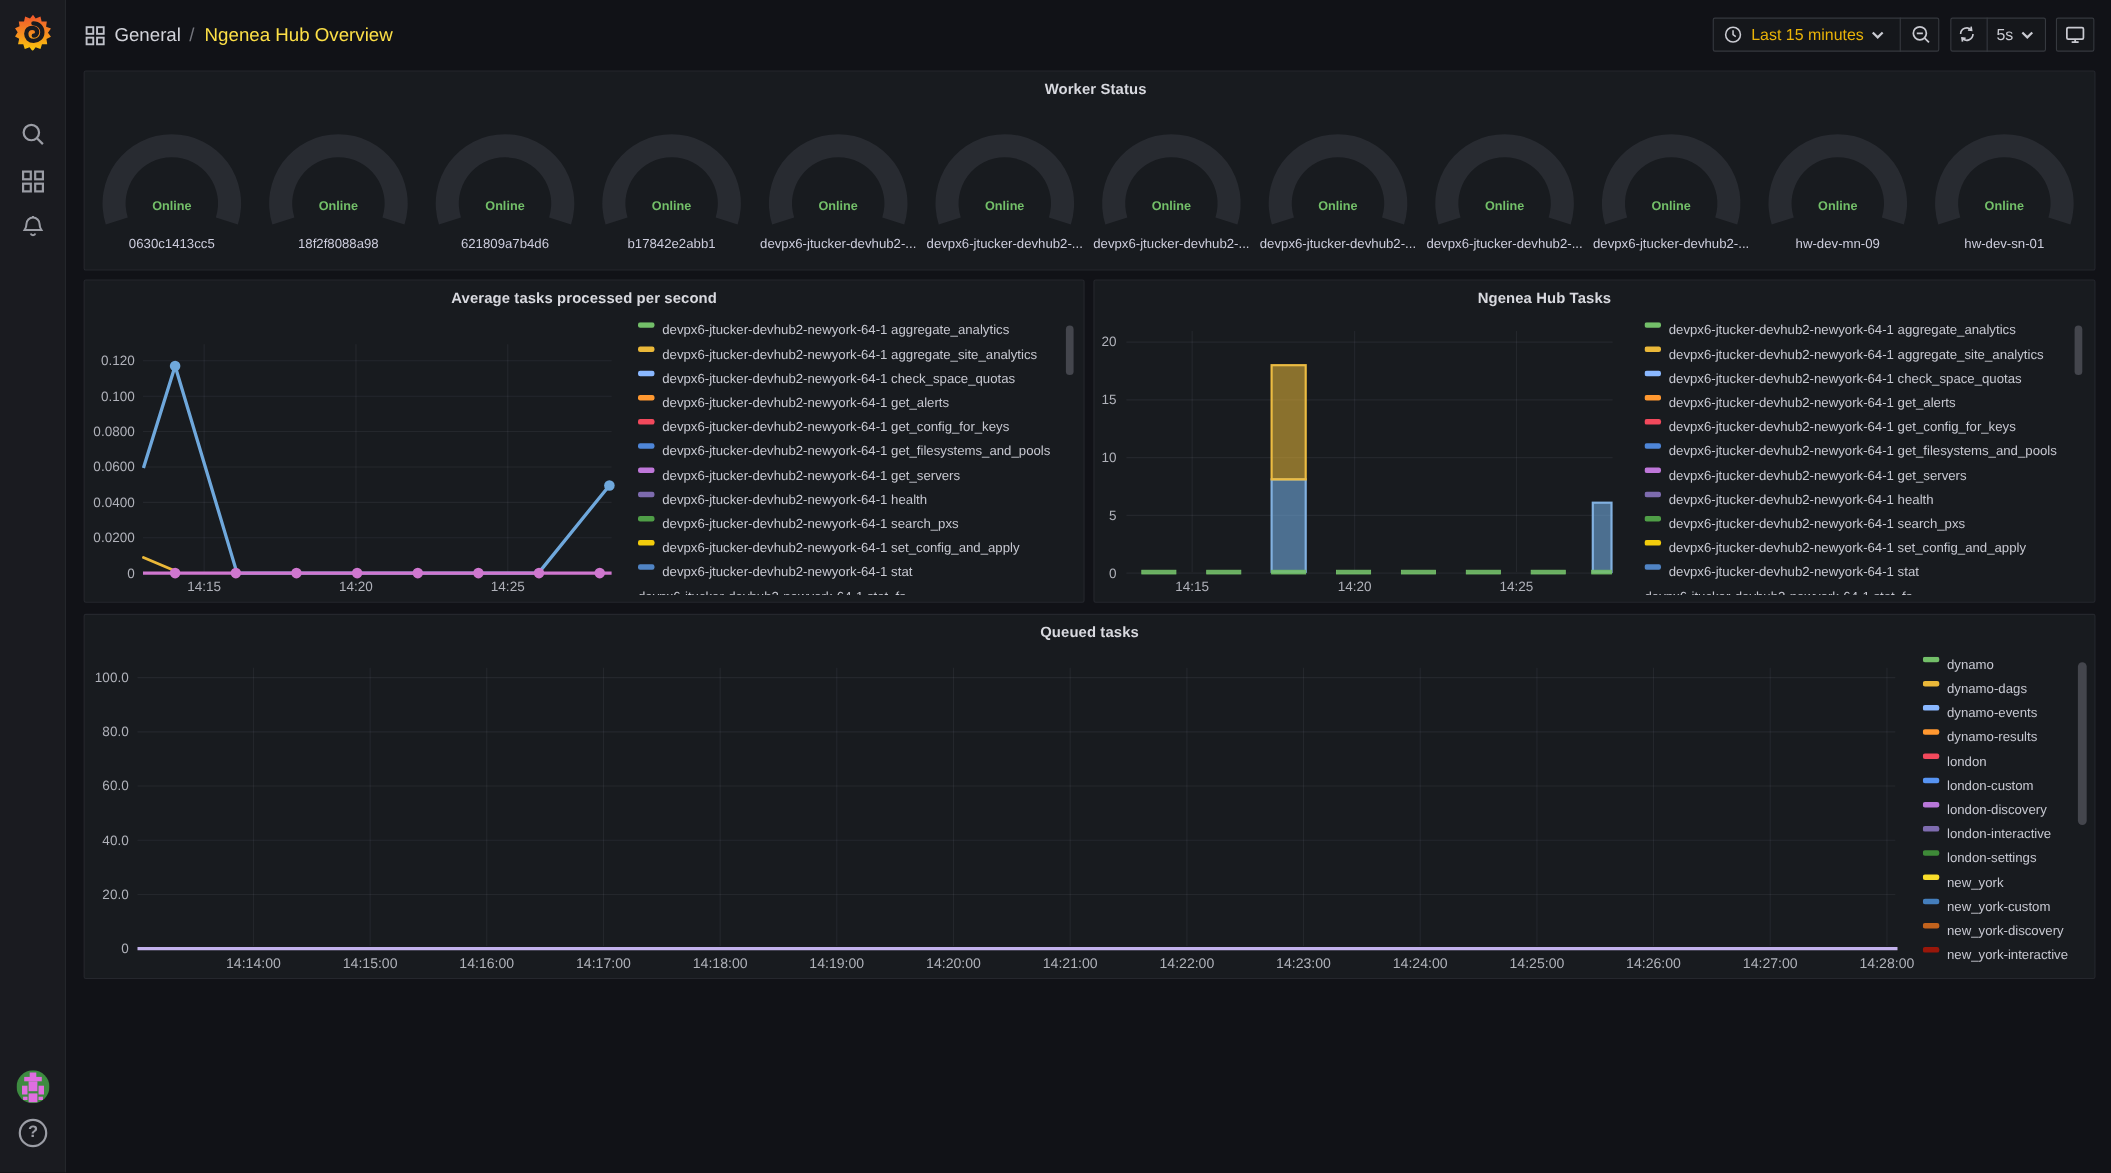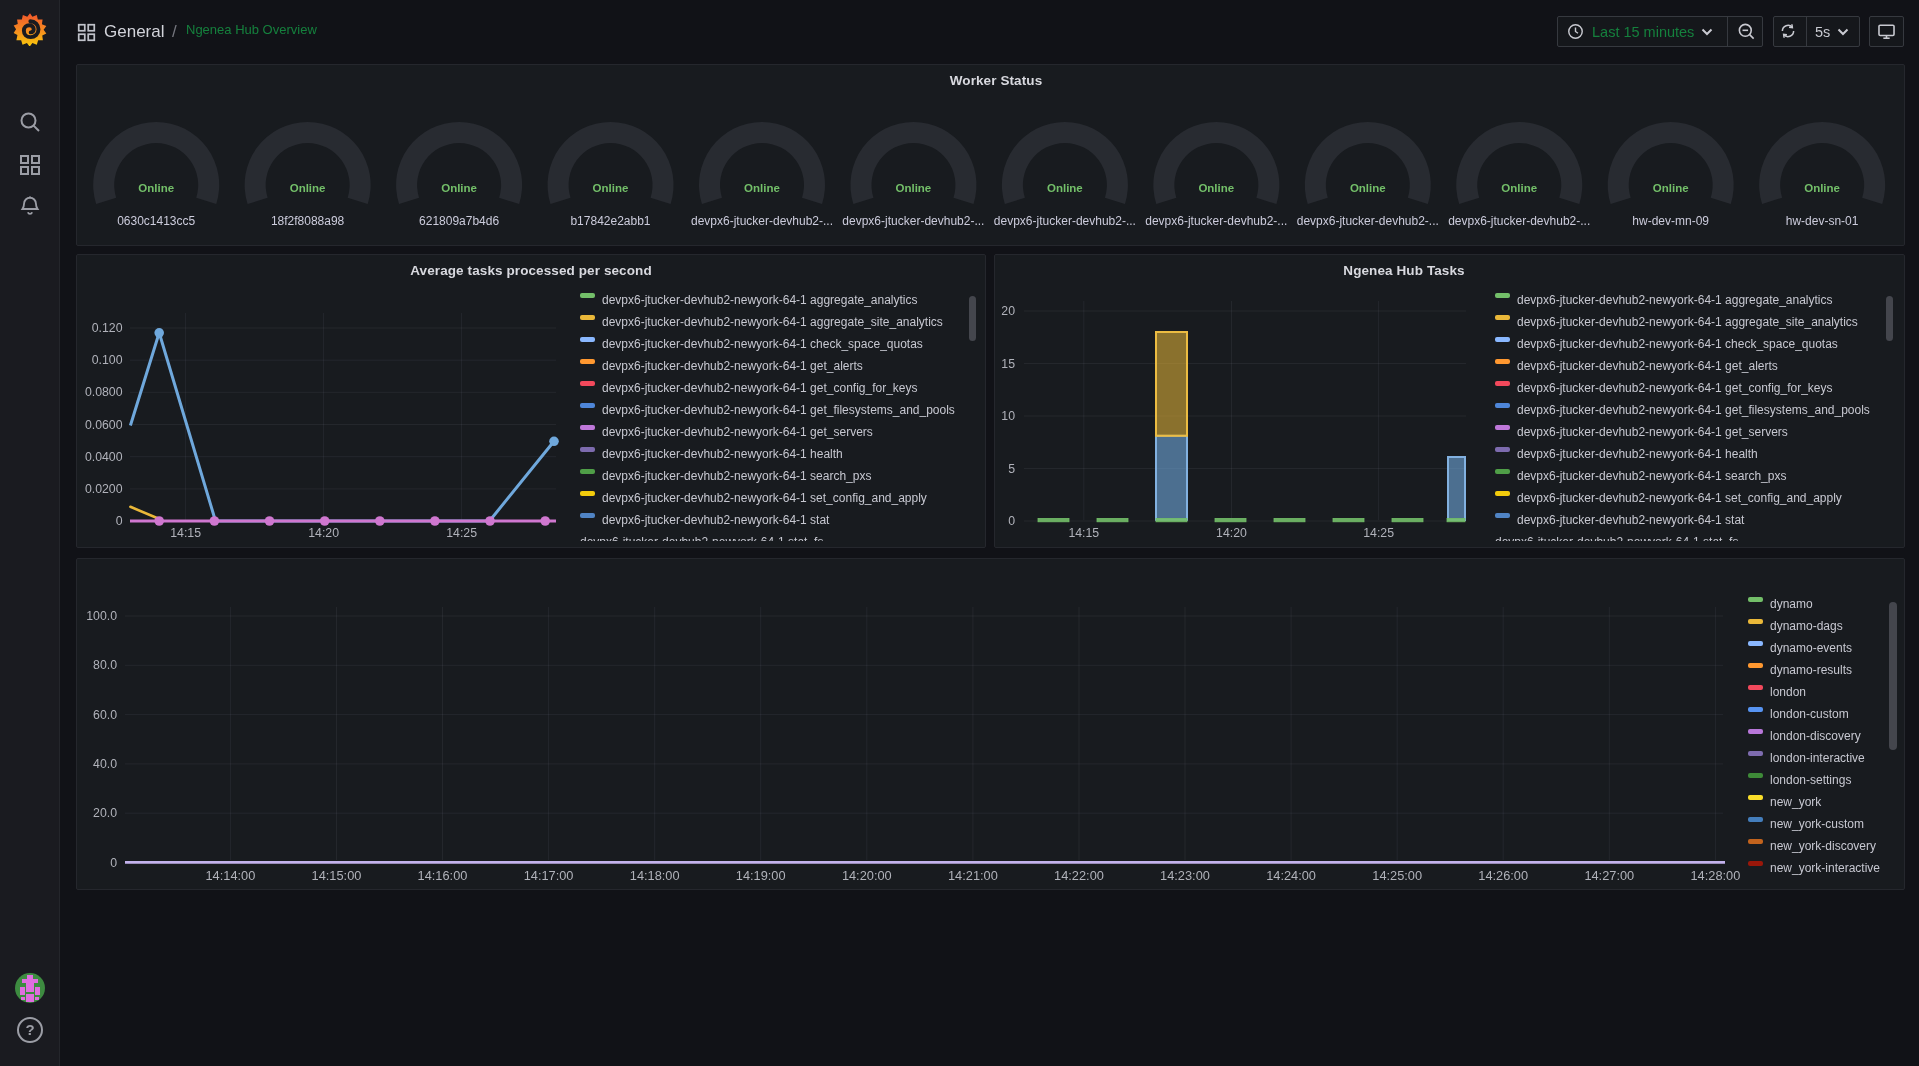--- a/index.html
+++ b/index.html
@@ -56,27 +56,27 @@
     </svg>
 <div class="abs" style="left:17px;top:1017px;width:26px;height:26px;border:2px solid #9b9da5;border-radius:50%;color:#9b9da5;font-size:15px;font-weight:700;text-align:center;line-height:22px;">?</div>
 <svg class="abs" style="left:77px;top:23px;" width="19" height="19" viewBox="0 0 22 22" fill="none" stroke="#c0c2ca" stroke-width="2">
 <rect x="2" y="2" width="7" height="7"></rect>
       <rect x="13" y="2" width="7" height="7"></rect>
 <rect x="2" y="13" width="7" height="7"></rect>
       <rect x="13" y="13" width="7" height="7"></rect>
     </svg>
 <div class="abs" style="left:104px;top:22px;font-size:17px;color:#d2d3da;">General</div>
 <div class="abs" style="left:172px;top:22px;font-size:17px;color:#75767e;">/</div>
-<div class="abs" style="left:186px;top:22px;font-size:13px;color:#15803d;">Ngenea Hub Overview</div>
+<div class="abs" style="left:186px;top:22px;font-size:17px;color:#fde047;">Ngenea Hub Overview</div>
 <div class="abs" style="left:1557px;top:16px;width:206px;height:31px;background:#15171b;border:1px solid #36393f;border-radius:2px;"></div>
 <svg class="abs" style="left:1567px;top:23px;" width="17" height="17" viewBox="0 0 24 24" fill="none" stroke="#c9cad1" stroke-width="2">
 <circle cx="12" cy="12" r="9.5"></circle>
       <path d="M12 6.5 V12 L15.5 14.5"></path>
     </svg>
-<div class="abs" style="left:1592px;top:24px;font-size:14.5px;color:#15803d;">Last 15 minutes</div>
+<div class="abs" style="left:1592px;top:24px;font-size:14.5px;color:#eab308;">Last 15 minutes</div>
 <svg class="abs" style="left:1700px;top:27px;" width="14" height="10" viewBox="0 0 14 10" fill="none" stroke="#c9cad1" stroke-width="2">
       <path d="M2.5 2.5 L7 7 L11.5 2.5"></path>
     </svg>
 <div class="abs" style="left:1727px;top:16px;width:1px;height:31px;background:#36393f;"></div>
 <svg class="abs" style="left:1737px;top:22px;" width="19" height="19" viewBox="0 0 24 24" fill="none" stroke="#c9cad1" stroke-width="2">
 <circle cx="10.5" cy="10.5" r="7.5"></circle>
       <line x1="16" y1="16" x2="21" y2="21"></line>
       <line x1="7" y1="10.5" x2="14" y2="10.5"></line>
     </svg>
 <div class="abs" style="left:1773px;top:16px;width:87px;height:31px;background:#15171b;border:1px solid #36393f;border-radius:2px;"></div>
@@ -299,20 +299,21 @@
 <div class="legend-row">
         <div class="legend-swatch" style="background:#5084c4;"></div>
         <div class="legend-label">devpx6-jtucker-devhub2-newyork-64-1 stat</div>
       </div>
 <div class="legend-row">
         <div class="legend-label">devpx6-jtucker-devhub2-newyork-64-1 stat_fs</div>
       </div>
 </div>
 <div class="sb" style="left:1886px;top:296px;width:7px;height:45px;"></div>
 <div class="panel" style="left:76px;top:558px;width:1829px;height:332px;"></div>
+<div class="abs ptitle" style="left:76px;top:567px;width:1829px;">Queued tasks</div>
 <svg class="abs" style="left:76px;top:558px;" width="1829" height="332" viewBox="0 0 1829 332">
 <line x1="49" y1="58.0" x2="1647" y2="58.0" stroke="rgba(204,204,220,0.07)"></line>
 <text x="41" y="62.0" fill="#b0b2ba" font-size="12.3" text-anchor="end">100.0</text>
 <line x1="49" y1="107.3" x2="1647" y2="107.3" stroke="rgba(204,204,220,0.07)"></line>
 <text x="41" y="111.3" fill="#b0b2ba" font-size="12.3" text-anchor="end">80.0</text>
 <line x1="49" y1="156.6" x2="1647" y2="156.6" stroke="rgba(204,204,220,0.07)"></line>
 <text x="41" y="160.6" fill="#b0b2ba" font-size="12.3" text-anchor="end">60.0</text>
 <line x1="49" y1="205.9" x2="1647" y2="205.9" stroke="rgba(204,204,220,0.07)"></line>
 <text x="41" y="209.9" fill="#b0b2ba" font-size="12.3" text-anchor="end">40.0</text>
 <line x1="49" y1="255.2" x2="1647" y2="255.2" stroke="rgba(204,204,220,0.07)"></line>

